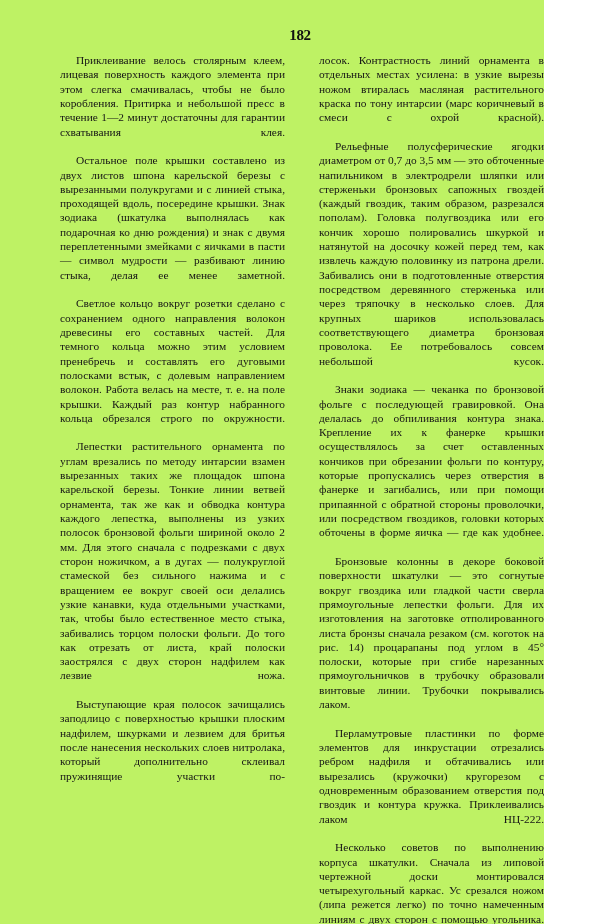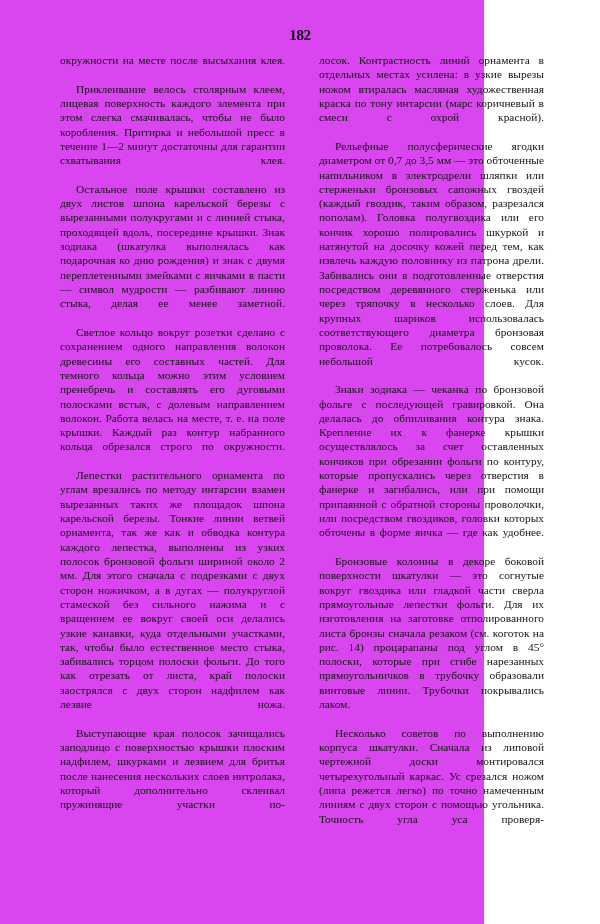--- a/index.html
+++ b/index.html
@@ -11,23 +11,23 @@
     width: 600px;
     height: 924px;
     font-family: "Liberation Serif", "DejaVu Serif", serif;
     color: #1a1a1a;
     position: relative;
     overflow: hidden;
   }
   .page {
     position: absolute;
     left: 0; top: 0;
-    width: 484px;
+    width: 544px;
     height: 924px;
-    background: #d946ef;
+    background: #bef264;
   }
   .folio {
     position: absolute;
     top: 27px;
     left: 0;
     width: 600px;
     text-align: center;
     font-family: "Liberation Serif", "DejaVu Serif", serif;
     font-weight: bold;
     font-size: 15px;
@@ -75,30 +75,30 @@
 </head>
 <body>
 
 <div class="page">
 
   <div class="folio">182</div>
 
   <div class="columns">
 
     <div class="col">
-      <p class="noindent">окружности на месте после высыхания клея.</p>
       <p class="indent">Приклеивание велось столярным клеем, лицевая поверхность каждого элемента при этом слегка смачивалась, чтобы не было коробления. Притирка и небольшой пресс в течение 1—2 минут достаточны для гарантии схватывания клея.</p>
       <p class="indent">Остальное поле крышки составлено из двух листов шпона карельской березы с вырезанными полукругами и с линией стыка, проходящей вдоль, посередине крышки. Знак зодиака (шкатулка выполнялась как подарочная ко дню рождения) и знак с двумя переплетенными змейками с яичками в пасти — символ мудрости — разбивают линию стыка, делая ее менее заметной.</p>
       <p class="indent">Светлое кольцо вокруг розетки сделано с сохранением одного направления волокон древесины его составных частей. Для темного кольца можно этим условием пренебречь и составлять его дуговыми полосками встык, с долевым направлением волокон. Работа велась на месте, т. е. на поле крышки. Каждый раз контур набранного кольца обрезался строго по окружности.</p>
       <p class="indent">Лепестки растительного орнамента по углам врезались по методу интарсии взамен вырезанных таких же площадок шпона карельской березы. Тонкие линии ветвей орнамента, так же как и обводка контура каждого лепестка, выполнены из узких полосок бронзовой фольги шириной около 2 мм. Для этого сначала с подрезками с двух сторон ножичком, а в дугах — полукруглой стамеской без сильного нажима и с вращением ее вокруг своей оси делались узкие канавки, куда отдельными участками, так, чтобы было естественное место стыка, забивались торцом полоски фольги. До того как отрезать от листа, край полоски заострялся с двух сторон надфилем как лезвие ножа.</p>
       <p class="indent">Выступающие края полосок зачищались заподлицо с поверхностью крышки плоским надфилем, шкурками и лезвием для бритья после нанесения нескольких слоев нитролака, который дополнительно склеивал пружинящие участки по-</p>
     </div>
 
     <div class="col">
-      <p class="noindent">лосок. Контрастность линий орнамента в отдельных местах усилена: в узкие вырезы ножом втиралась масляная художественная краска по тону интарсии (марс коричневый в смеси с охрой красной).</p>
+      <p class="noindent">лосок. Контрастность линий орнамента в отдельных местах усилена: в узкие вырезы ножом втиралась масляная растительного краска по тону интарсии (марс коричневый в смеси с охрой красной).</p>
       <p class="indent">Рельефные полусферические ягодки диаметром от 0,7 до 3,5 мм — это обточенные напильником в электродрели шляпки или стерженьки бронзовых сапожных гвоздей (каждый гвоздик, таким образом, разрезался пополам). Головка полугвоздика или его кончик хорошо полировались шкуркой и натянутой на досочку кожей перед тем, как извлечь каждую половинку из патрона дрели. Забивались они в подготовленные отверстия посредством деревянного стерженька или через тряпочку в несколько слоев. Для крупных шариков использовалась соответствующего диаметра бронзовая проволока. Ее потребовалось совсем небольшой кусок.</p>
       <p class="indent">Знаки зодиака — чеканка по бронзовой фольге с последующей гравировкой. Она делалась до обпиливания контура знака. Крепление их к фанерке крышки осуществлялось за счет оставленных кончиков при обрезании фольги по контуру, которые пропускались через отверстия в фанерке и загибались, или при помощи припаянной с обратной стороны проволочки, или посредством гвоздиков, головки которых обточены в форме яичка — где как удобнее.</p>
       <p class="indent">Бронзовые колонны в декоре боковой поверхности шкатулки — это согнутые вокруг гвоздика или гладкой части сверла прямоугольные лепестки фольги. Для их изготовления на заготовке отполированного листа бронзы сначала резаком (см. коготок на рис. 14) процарапаны под углом в 45° полоски, которые при сгибе нарезанных прямоугольничков в трубочку образовали винтовые линии. Трубочки покрывались лаком.</p>
+      <p class="indent">Перламутровые пластинки по форме элементов для инкрустации отрезались ребром надфиля и обтачивались или вырезались (кружочки) кругорезом с одновременным образованием отверстия под гвоздик и контура кружка. Приклеивались лаком НЦ-222.</p>
       <p class="indent">Несколько советов по выполнению корпуса шкатулки. Сначала из липовой чертежной доски монтировался четырехугольный каркас. Ус срезался ножом (липа режется легко) по точно намеченным линиям с двух сторон с помощью угольника. Точность угла уса проверя-</p>
     </div>
 
   </div>
 </div>
 
 </body></html>

